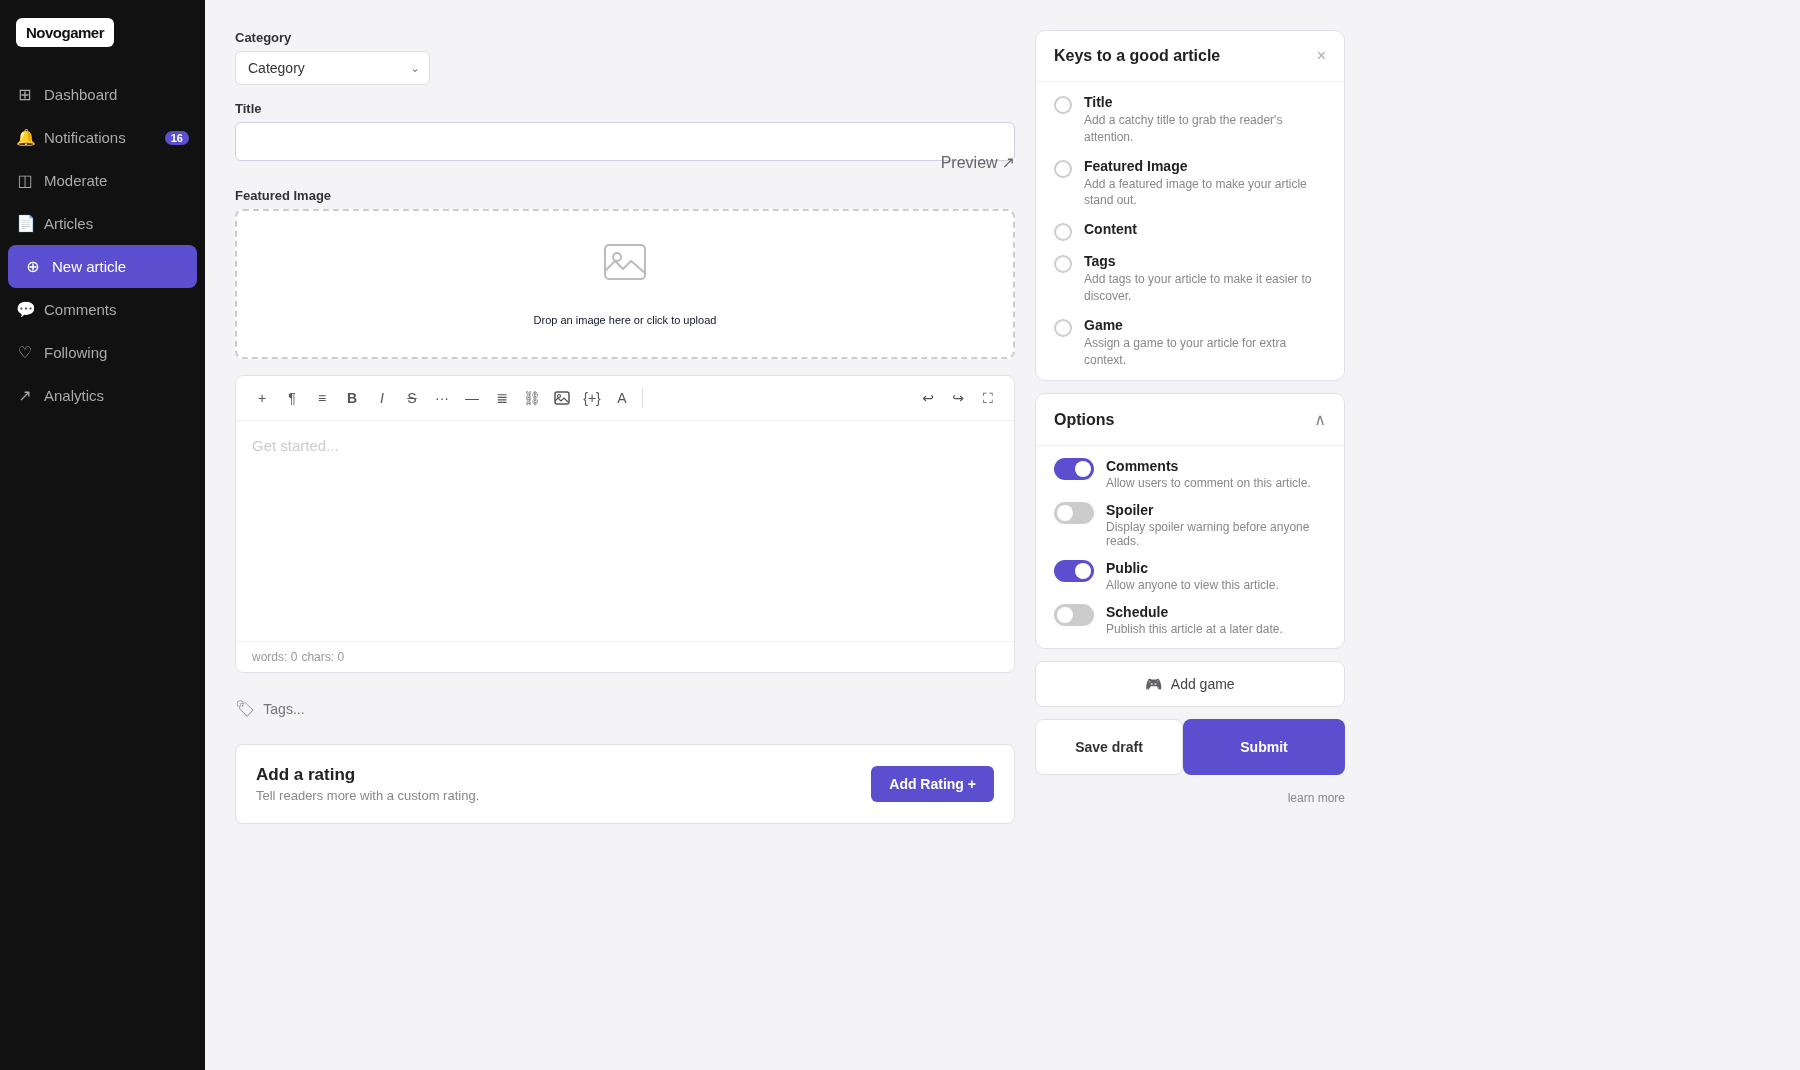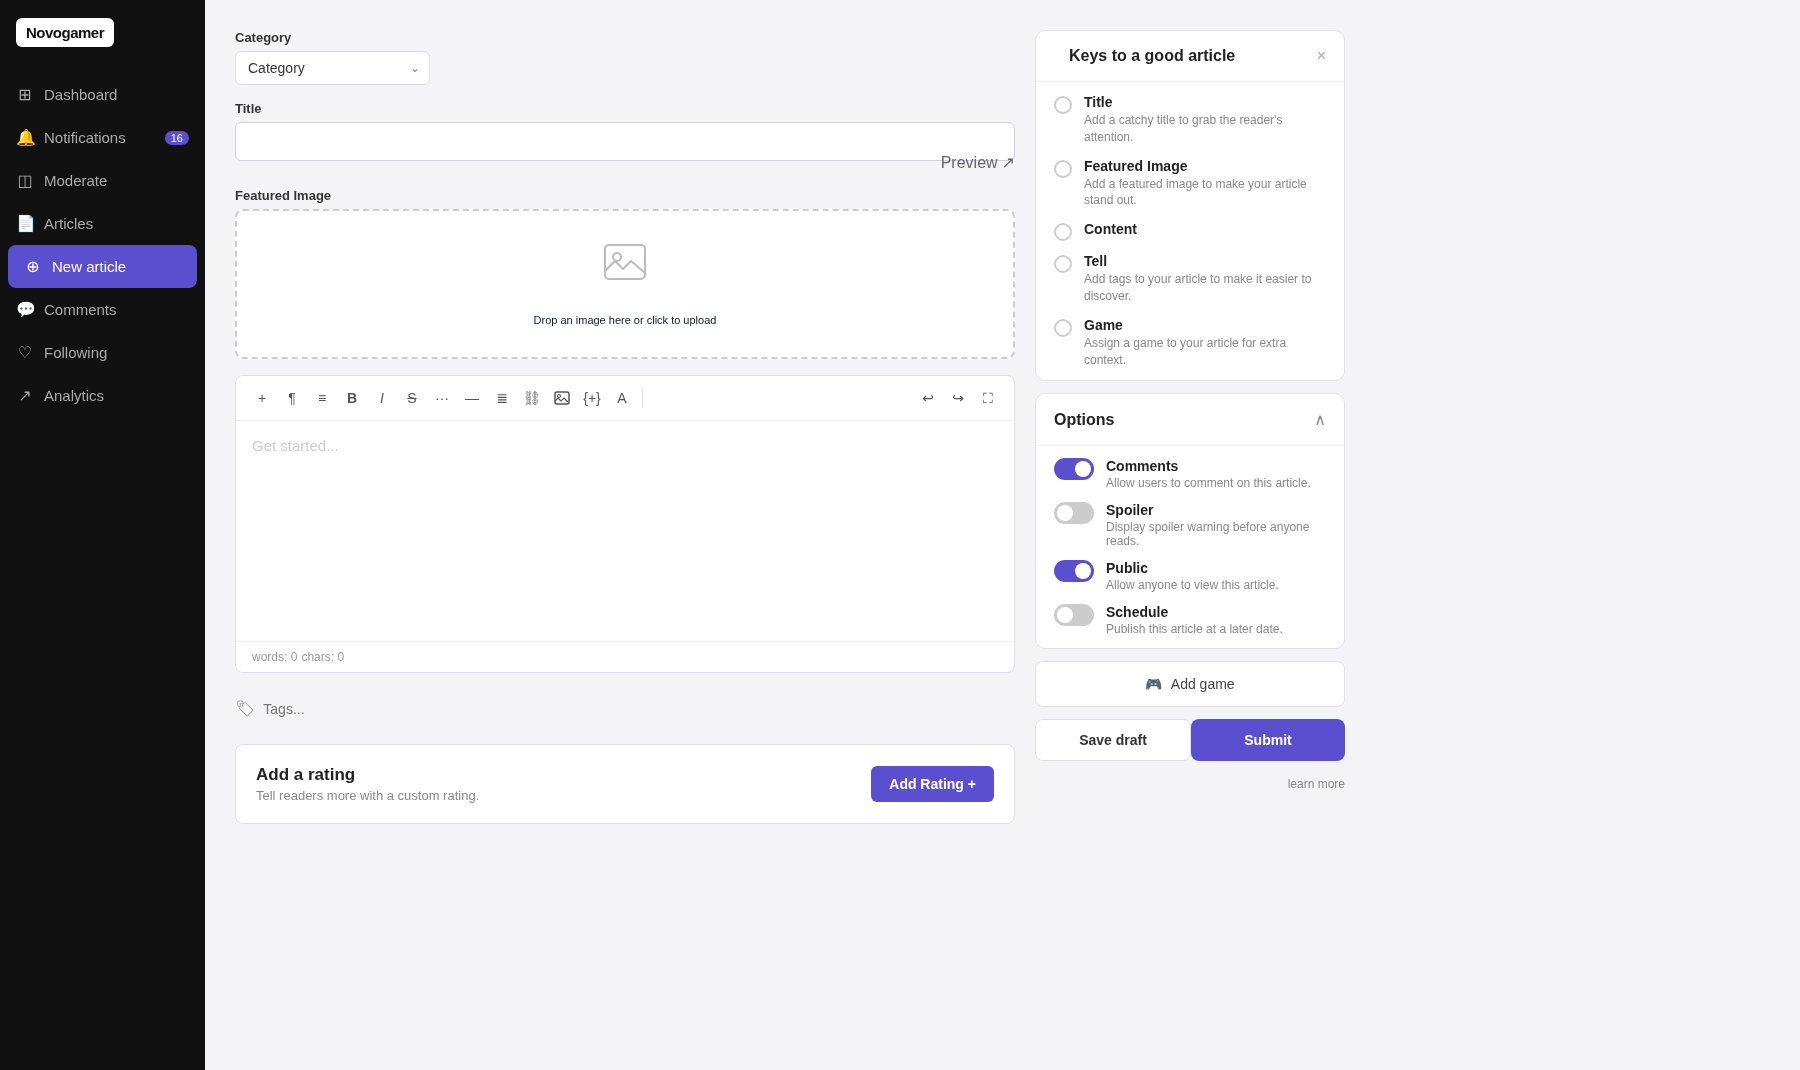--- a/index.html
+++ b/index.html
@@ -46,21 +46,21 @@
       background: #5b4fcf;
       color: #fff;
       border-radius: 8px;
       margin: 0 8px;
     }
     .nav-item .icon { width: 18px; text-align: center; font-size: 16px; }
     .badge {
       background: #5b4fcf;
       color: #fff;
       font-size: 11px;
-      font-weight: 400;
+      font-weight: 700;
       padding: 1px 6px;
       border-radius: 10px;
       margin-left: auto;
     }
 
     
     #main {
       flex: 1;
       background: #f4f4f6;
       overflow-y: auto;
@@ -258,21 +258,21 @@
       border-radius: 10px;
       overflow: hidden;
     }
     .panel-header {
       display: flex;
       align-items: center;
       justify-content: space-between;
       padding: 16px 18px;
       border-bottom: 1px solid #f0f0f0;
     }
-    .panel-header-title { font-size: 16px; font-weight: 700; color: #222; margin-left: 15px; }
+    .panel-header-title { font-size: 16px; font-weight: 700; color: #222; }
     .panel-close { background: none; border: none; cursor: pointer; color: #aaa; font-size: 16px; }
 
     .keys-list { padding: 12px 18px; display: flex; flex-direction: column; gap: 12px; }
     .key-item { display: flex; align-items: flex-start; gap: 12px; }
     .key-radio {
       width: 18px;
       height: 18px;
       border: 2px solid #ccc;
       border-radius: 50%;
       flex-shrink: 0;
@@ -349,21 +349,21 @@
       background: #fff;
       border: 1px solid #e0e0e8;
       border-radius: 8px;
       font-size: 14px;
       font-weight: 600;
       color: #333;
       cursor: pointer;
     }
     .submit-btn {
       flex: 1;
-      padding: 12px;
+      padding: 20px;
       background: #5b4fcf;
       border: none;
       border-radius: 8px;
       font-size: 14px;
       font-weight: 700;
       color: #fff;
       cursor: pointer;
     }
     .learn-more {
       text-align: right;
@@ -551,21 +551,21 @@
         <div class="key-item">
           <div class="key-radio"></div>
           <div class="key-text">
             <div class="key-name">Content</div>
           </div>
         </div>
 
         <div class="key-item">
           <div class="key-radio"></div>
           <div class="key-text">
-            <div class="key-name">Tell</div>
+            <div class="key-name">Tags</div>
             <div class="key-desc">Add tags to your article to make it easier to discover.</div>
           </div>
         </div>
 
         <div class="key-item">
           <div class="key-radio"></div>
           <div class="key-text">
             <div class="key-name">Game</div>
             <div class="key-desc">Assign a game to your article for extra context.</div>
           </div>

